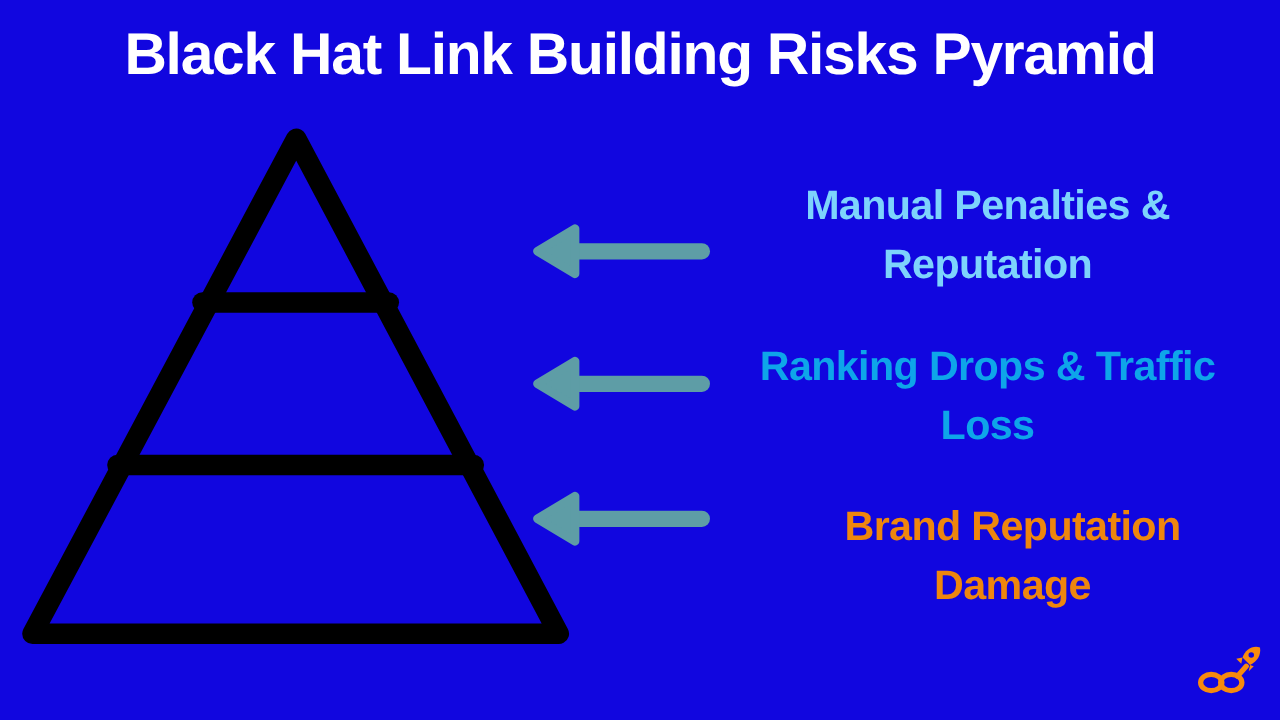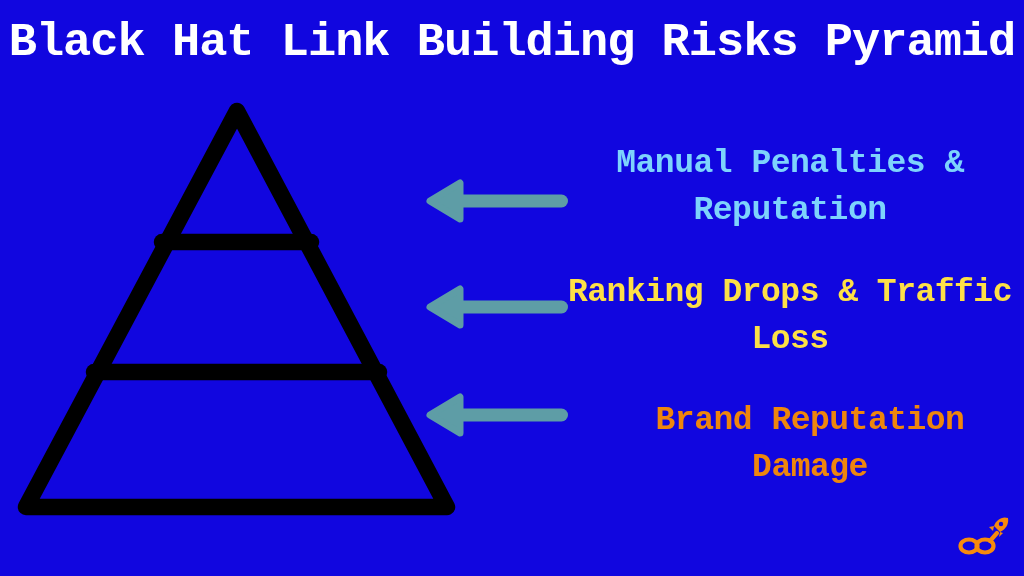--- a/index.html
+++ b/index.html
@@ -3,21 +3,20 @@
 <meta charset="utf-8">
 <style>
   html, body { margin: 0; padding: 0; }
   body { font-family: "Liberation Sans", sans-serif; }
   .canvas {
     position: relative;
     width: 1024px;
     height: 576px;
     background: #1106DF;
     overflow: hidden;
-    font-family: Liberation Mono, monospace;
   }
   .title {
     position: absolute;
     left: 0; top: 12px;
     width: 1024px;
     height: 62px;
     line-height: 62px;
     text-align: center;
     color: #FFFFFF;
     font-size: 47px;
@@ -35,21 +34,21 @@
     position: absolute;
     text-align: center;
     font-weight: 800;
     font-size: 33px;
     line-height: 47px;
     letter-spacing: -0.5px;
     white-space: nowrap;
   }
   .risk-label .line { display: block; }
   .label-top    { left: 560px; top: 140px; width: 460px; color: #7dd3fc; }
-  .label-middle { left: 560px; top: 269px; width: 460px; color: #fde047; }
+  .label-middle { left: 560px; top: 269px; width: 460px; color: #0ea5e9; }
   .label-bottom { left: 580px; top: 397px; width: 460px; color: #EE860D; }
 </style>
 </head>
 <body>
 
 <div class="canvas">
 
   <div class="title">Black Hat Link Building Risks Pyramid</div>
 
   <svg class="diagram-svg" viewBox="0 0 1024 576">

